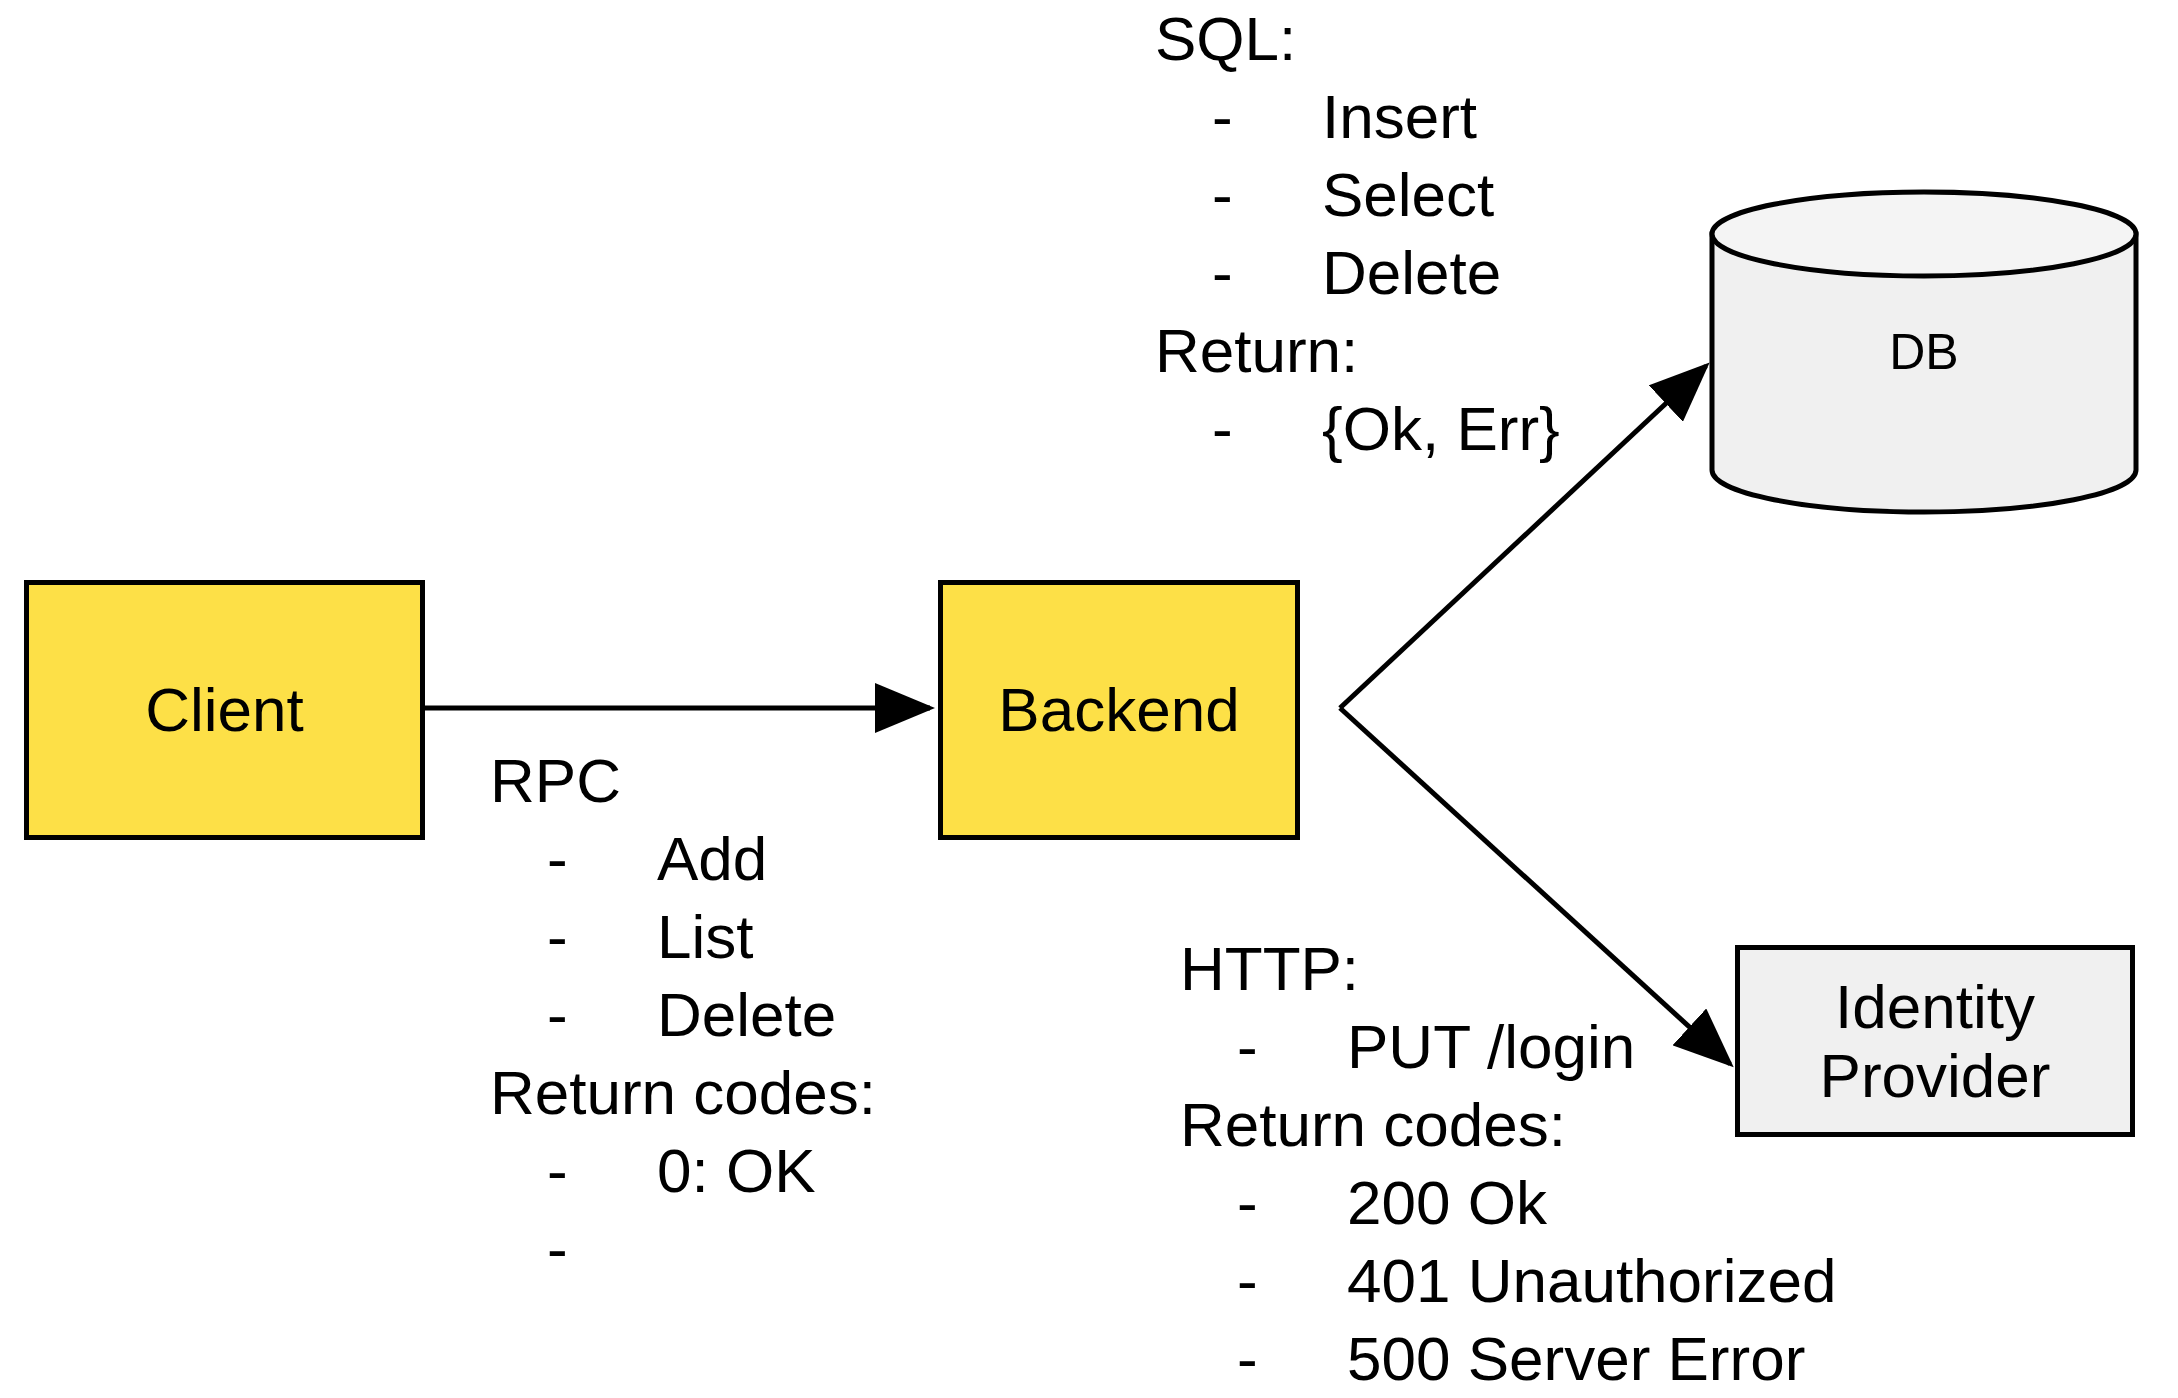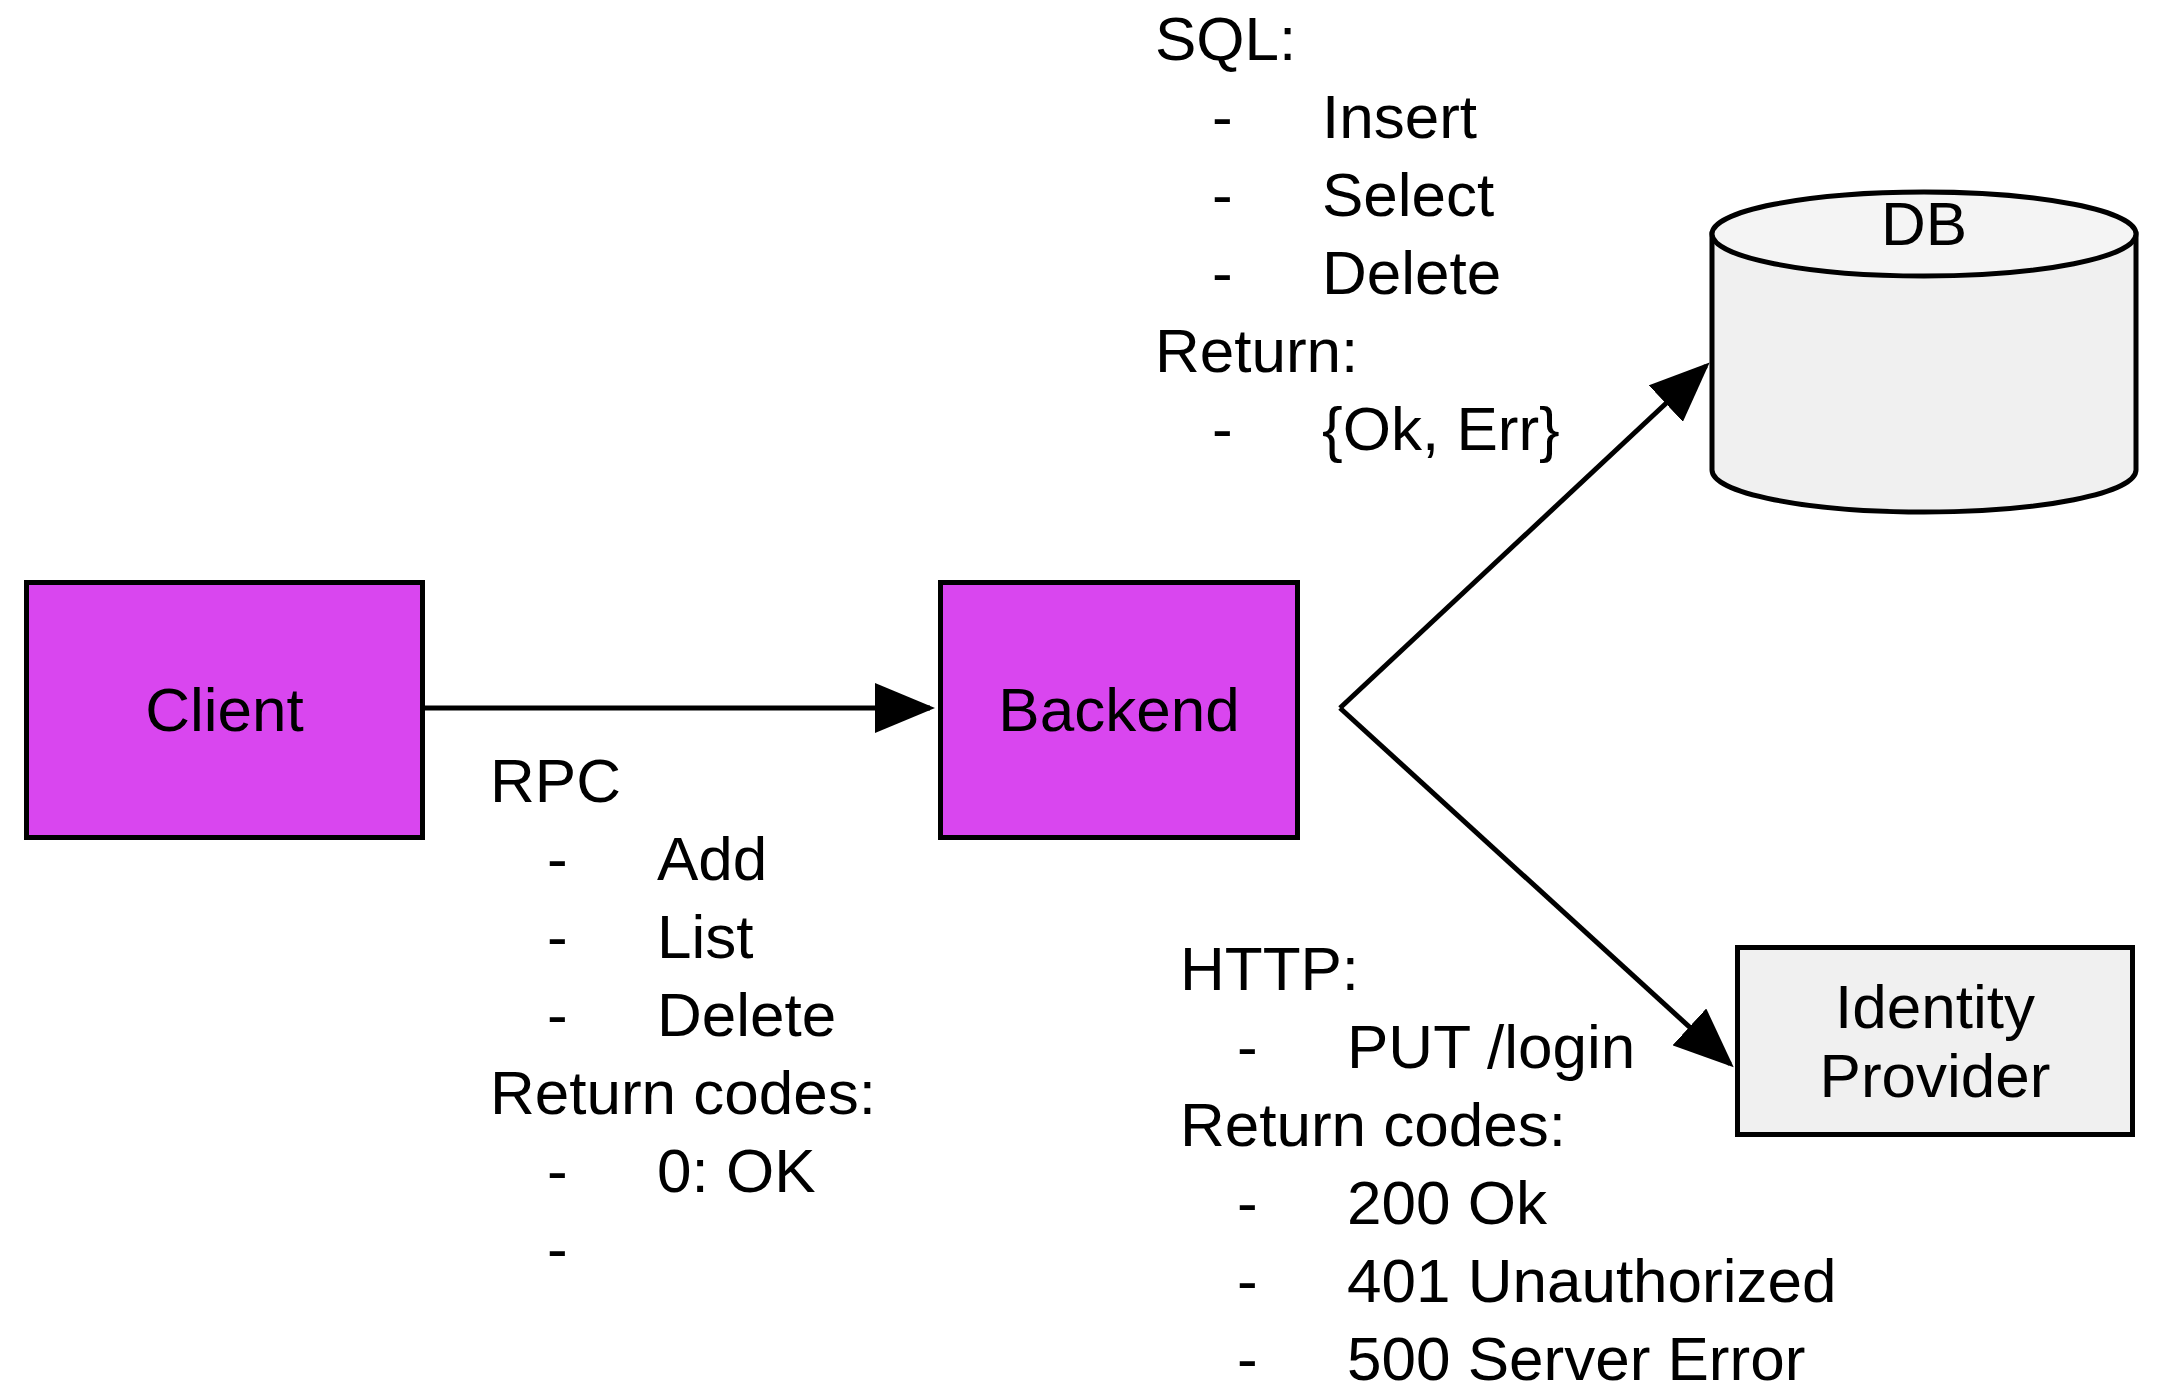--- a/index.html
+++ b/index.html
@@ -33,21 +33,21 @@
     border: 5px solid #000000;
     display: flex;
     align-items: center;
     justify-content: center;
     text-align: center;
     font-size: 62px;
     line-height: 1.12;
     color: #000000;
     z-index: 3;
   }
-  .node.yellow { background: #d946ef; }
+  .node.yellow { background: #fde047; }
   .node.gray   { background: #f0f0f0; }
 
   #client-node  { left: 24px;   top: 580px; width: 401px; height: 260px; }
   #backend-node { left: 938px;  top: 580px; width: 362px; height: 260px; }
   #idp-node     { left: 1735px; top: 945px; width: 400px; height: 192px; }
 
   
   #db-node {
     position: absolute;
     left: 1708px;
@@ -57,22 +57,23 @@
     z-index: 3;
   }
   #db-node svg { display: block; width: 432px; height: 328px; overflow: visible; }
   .db-label {
     position: absolute;
     left: 0;
     top: 0;
     width: 432px;
     height: 328px;
     display: flex;
+    align-items: center;
     justify-content: center;
-    font-size: 62px;
+    font-size: 50px;
     color: #000000;
     pointer-events: none;
   }
 
   
   .annot {
     position: absolute;
     font-size: 62px;
     line-height: 78px;
     color: #000000;

